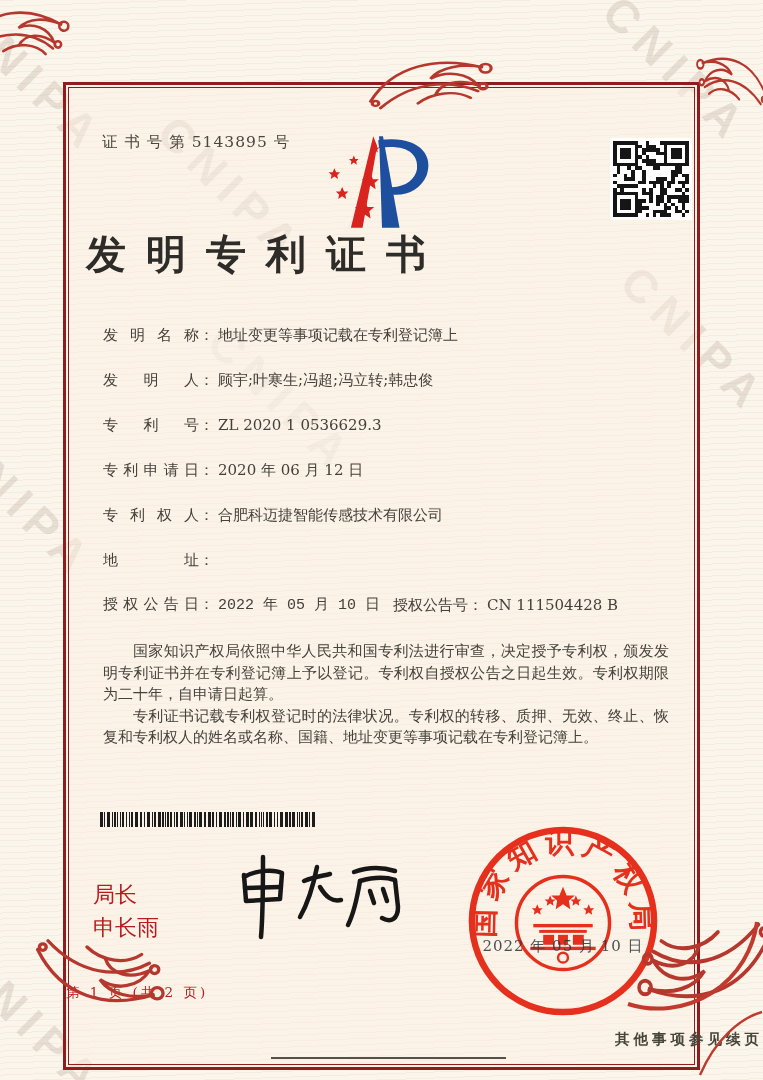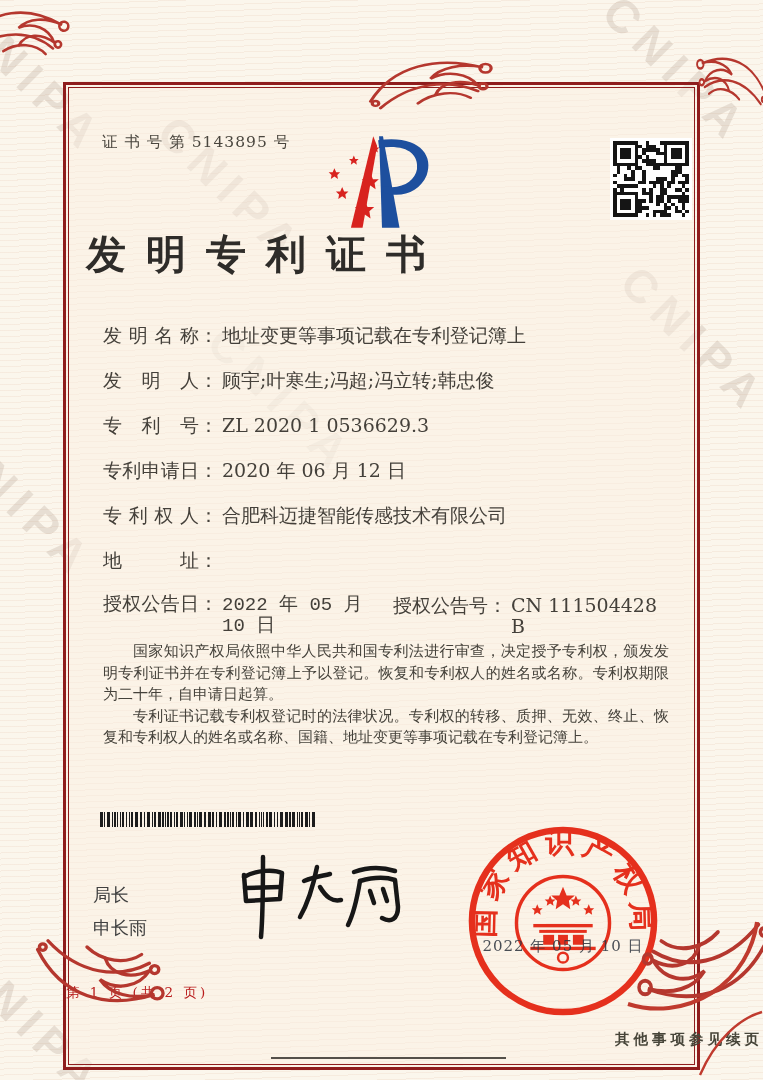--- a/index.html
+++ b/index.html
@@ -41,38 +41,38 @@
   .qr{ position:absolute; left:544px; top:53px; width:82px; height:82px; background:#fff; padding:3px; }
   .qr svg{ width:100%; height:100%; shape-rendering:crispEdges; }
   .title{
     position:absolute; left:0; top:142px; width:100%;
     font-size:40px; font-weight:bold;
     letter-spacing:20px; text-indent:20px; color:#2e2c29;
   }
   .rows{
     position:absolute; left:37px; top:240px; width:566px;
     display:flex; flex-direction:column; gap:24px;
-    font-size:19px; line-height:21px; color:#44403a;
+    font-size:15px; line-height:21px; color:#44403a;
   }
   .row{ display:flex; align-items:flex-start; }
   .lbl{
     width:96px; flex:none; text-align:justify; text-align-last:justify;
   }
   .colon{ flex:none; }
   .val{ margin-left:4px; }
   .pair1{ width:290px; flex:none; display:flex;font-family:Liberation Mono, monospace; }
   .lbl2{ flex:none;text-align:right; }
   .paras{
     position:absolute; left:37px; top:556px; width:566px;
     font-size:15px; line-height:21.5px; color:#45423b; text-align:justify;
   }
   .paras p{ text-indent:2em; }
   .barcode{ position:absolute; left:34px; top:727px; width:216px; height:15px; }
   .barcode svg{ width:100%; height:100%; shape-rendering:crispEdges; }
-  .signer{ position:absolute; left:27px; top:793px; font-size:18px; color:#404040; line-height:33px; }
+  .signer{ position:absolute; left:27px; top:793px; font-size:22px; color:#b91c1c; line-height:33px; }
   .signature{ position:absolute; left:148px; top:760px; width:210px; height:105px; }
   .seal{ position:absolute; left:398px; top:737px; width:198px; height:198px; }
   .seal svg{ width:100%; height:100%; }
   .seal-date{
     position:absolute; left:378px; top:852px; width:238px;
     text-align:center; font-size:15px; letter-spacing:1px;
     color:rgba(47,54,64,0.88); z-index:4;
   }
   .pageinfo{
     position:absolute; left:0; top:899px; width:100%;
@@ -316,21 +316,21 @@
             <span class="colon">：</span>
           <span class="val">2022 年 05 月 10 日</span>
         </span>
         <span class="lbl2">授权公告号</span>
           <span class="colon">：</span>
         <span class="val">CN 111504428 B</span>
       </div>
     </div>
 
     <div class="paras">
-      <p>国家知识产权局依照中华人民共和国专利法进行审查，决定授予专利权，颁发发明专利证书并在专利登记簿上予以登记。恢复和专利权人的姓名或名称。专利权期限为二十年，自申请日起算。</p>
+      <p>国家知识产权局依照中华人民共和国专利法进行审查，决定授予专利权，颁发发明专利证书并在专利登记簿上予以登记。专利权自授权公告之日起生效。专利权期限为二十年，自申请日起算。</p>
       <p>专利证书记载专利权登记时的法律状况。专利权的转移、质押、无效、终止、恢复和专利权人的姓名或名称、国籍、地址变更等事项记载在专利登记簿上。</p>
     </div>
 
     <div class="barcode">
       <svg id="barcode-svg" viewBox="0 0 216 15" preserveAspectRatio="none">
           <g fill="#1c1c1c">
             <rect x="0" y="0" width="3" height="15"></rect>
             <rect x="4" y="0" width="1" height="15"></rect>
             <rect x="7" y="0" width="3" height="15"></rect>
             <rect x="12" y="0" width="1" height="15"></rect>

